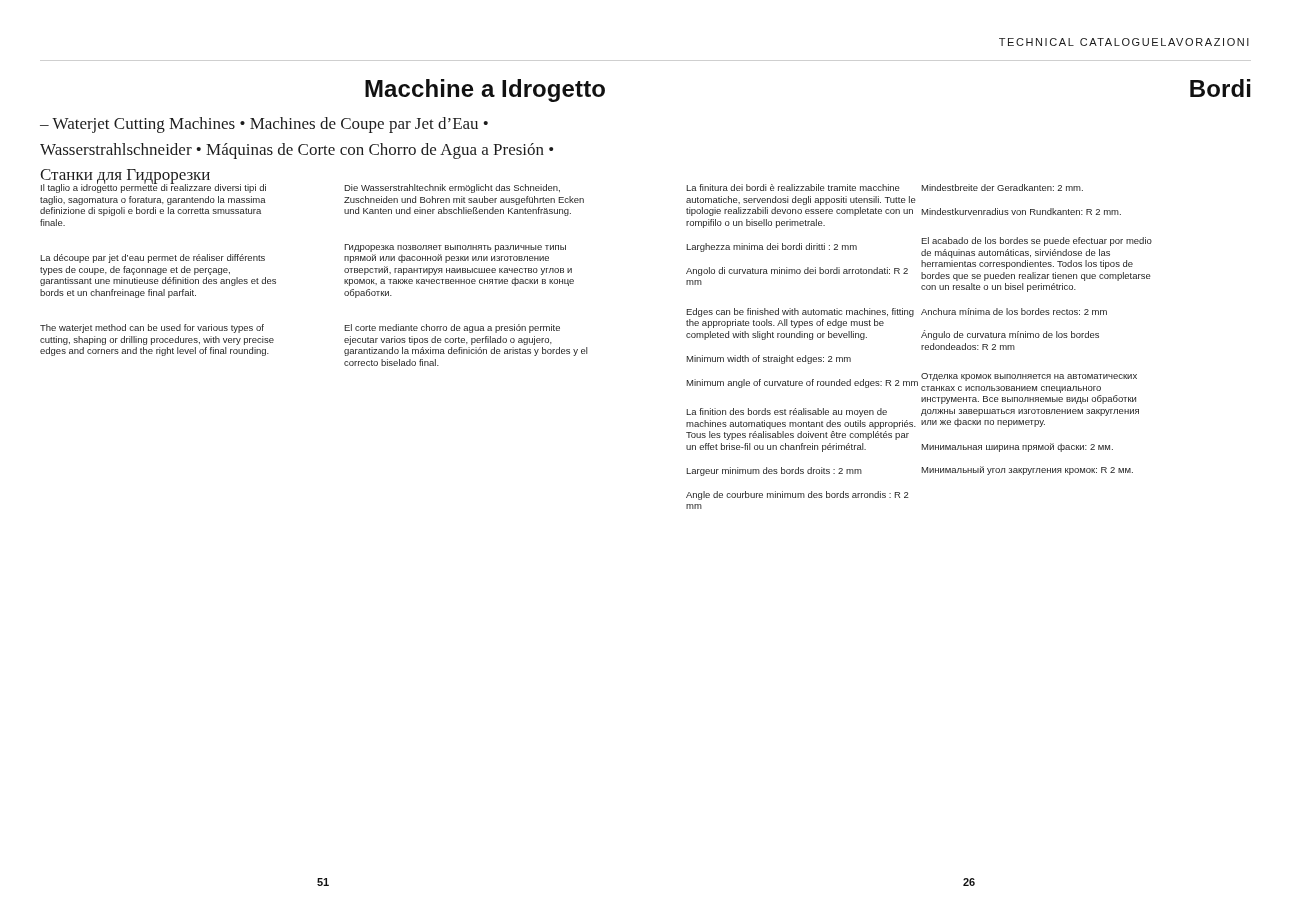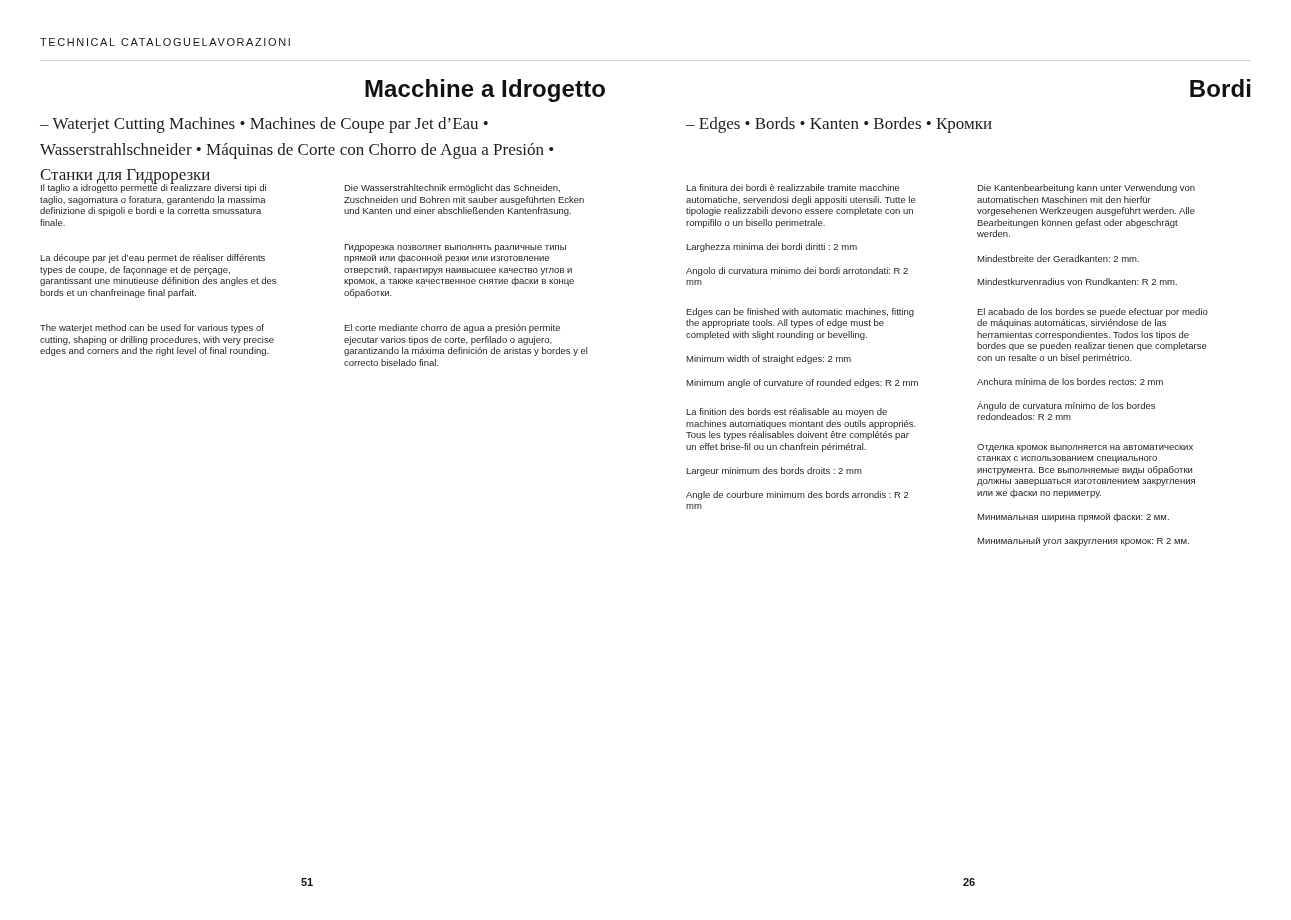--- a/index.html
+++ b/index.html
@@ -8,21 +8,21 @@
     width: 1291px; height: 920px;
     background: #ffffff;
     color: #1d1d1d;
     font-family: "Liberation Sans", sans-serif;
     position: relative;
     overflow: hidden;
   }
 
   .top-bar {
     position: absolute; top: 36px; left: 40px; right: 40px;
-    display: flex; justify-content: flex-start; align-items: baseline;
+    display: flex; justify-content: flex-end; align-items: baseline;
   }
   .top-label {
     font-size: 11px; letter-spacing: 1.6px; color: #1a1a1a;
   }
   .rule {
     position: absolute; top: 60px; left: 40px; right: 40px;
     border-top: 1px solid #cfcfcf; height: 0;
   }
 
   .page { position: absolute; top: 76px; }
@@ -37,37 +37,37 @@
   }
   .page-subtitle {
     margin: 9px 0 0;
     font-family: "Liberation Serif", serif;
     font-size: 17px; line-height: 1.5; color: #1d1d1d;
   }
 
   .columns { position: absolute; top: 106px; left: 0; display: flex; }
   .page-left  .columns { gap: 59px; }
   .page-left  .col { width: 245px; }
-  .page-right .columns { gap: 56px; }
+  .page-right .columns { }
   .page-right .col { width: 235px; }
 
   .item {
     margin: 0 0 12px;
     font-size: 9.5px; line-height: 11.5px; color: #242424;
   }
   .item-para { margin-bottom: 13px; }
   .page-right .item-para:not(:first-child) { margin-top: 18px; }
   .item-spec { margin-bottom: 12px; }
   .page-left .item-para { margin-bottom: 24px; }
 
   .page-number {
     position: absolute; top: 876px; width: 566px;
     text-align: center; font-size: 11px; font-weight: 700; color: #111;
   }
-  .pn-left  { left: 24px; }
+  .pn-left  { left: 40px; }
   .pn-right { left: 686px; }
 </style>
 </head>
 <body>
 
 <header class="top-bar">
   <span class="top-label">TECHNICAL CATALOGUE</span>
   <span class="top-label">LAVORAZIONI</span>
 </header>
 <div class="rule"></div>
@@ -92,21 +92,20 @@
         <p class="item item-para">Гидрорезка позволяет выполнять различные типы прямой или фасонной резки или изготовление отверстий, гарантируя наивысшее качество углов и кромок, а также качественное снятие фаски в конце обработки.</p>
 
         <p class="item item-para">El corte mediante chorro de agua a presión permite ejecutar varios tipos de corte, perfilado o agujero, garantizando la máxima definición de aristas y bordes y el correcto biselado final.</p>
 
     </div>
   </div>
 </section>
 
 <section class="page page-right">
   <h1 class="page-title">Bordi</h1>
-  <p class="page-subtitle">– Edges • Bords • Kanten • Bordes • Кромки</p>
   <div class="columns">
     <div class="col">
 
         <p class="item item-para">La finitura dei bordi è realizzabile tramite macchine automatiche, servendosi degli appositi utensili. Tutte le tipologie realizzabili devono essere completate con un rompifilo o un bisello perimetrale.</p>
 
         <p class="item item-spec">Larghezza minima dei bordi diritti : 2 mm</p>
 
         <p class="item item-spec">Angolo di curvatura minimo dei bordi arrotondati: R 2 mm</p>
 
         <p class="item item-para">Edges can be finished with automatic machines, fitting the appropriate tools. All types of edge must be completed with slight rounding or bevelling.</p>
@@ -117,21 +116,20 @@
 
         <p class="item item-para">La finition des bords est réalisable au moyen de machines automatiques montant des outils appropriés. Tous les types réalisables doivent être complétés par un effet brise-fil ou un chanfrein périmétral.</p>
 
         <p class="item item-spec">Largeur minimum des bords droits : 2 mm</p>
 
         <p class="item item-spec">Angle de courbure minimum des bords arrondis : R 2 mm</p>
 
     </div>
     <div class="col">
 
-        <p class="item item-para">Die Kantenbearbeitung kann unter Verwendung von automatischen Maschinen mit den hierfür vorgesehenen Werkzeugen ausgeführt werden. Alle Bearbeitungen können gefast oder abgeschrägt werden.</p>
 
         <p class="item item-spec">Mindestbreite der Geradkanten: 2 mm.</p>
 
         <p class="item item-spec">Mindestkurvenradius von Rundkanten: R 2 mm.</p>
 
         <p class="item item-para">El acabado de los bordes se puede efectuar por medio de máquinas automáticas, sirviéndose de las herramientas correspondientes. Todos los tipos de bordes que se pueden realizar tienen que completarse con un resalte o un bisel perimétrico.</p>
 
         <p class="item item-spec">Anchura mínima de los bordes rectos: 2 mm</p>
 
         <p class="item item-spec">Ángulo de curvatura mínimo de los bordes redondeados: R 2 mm</p>

